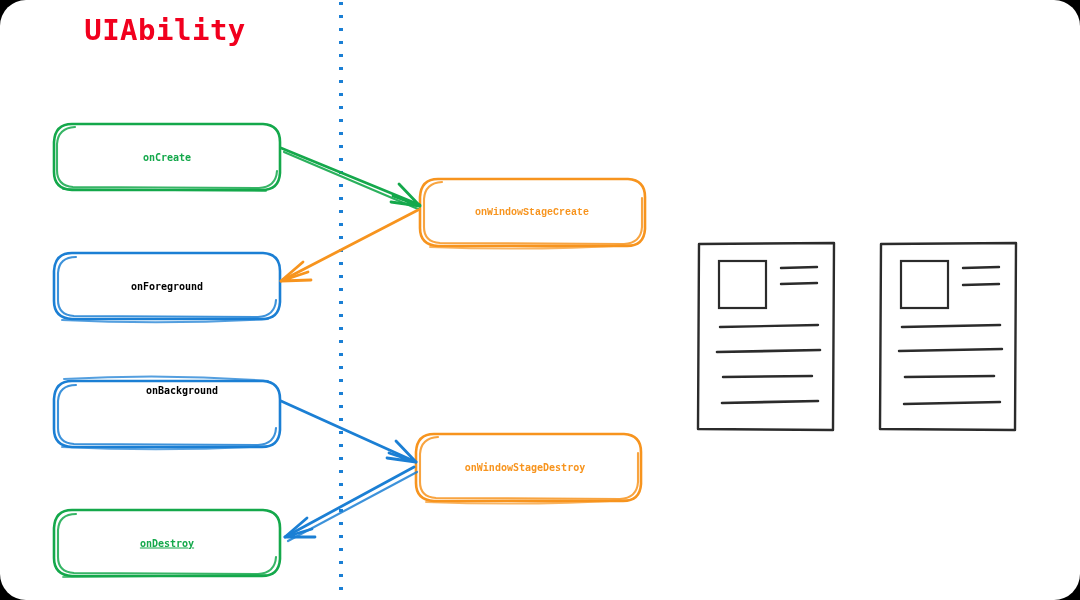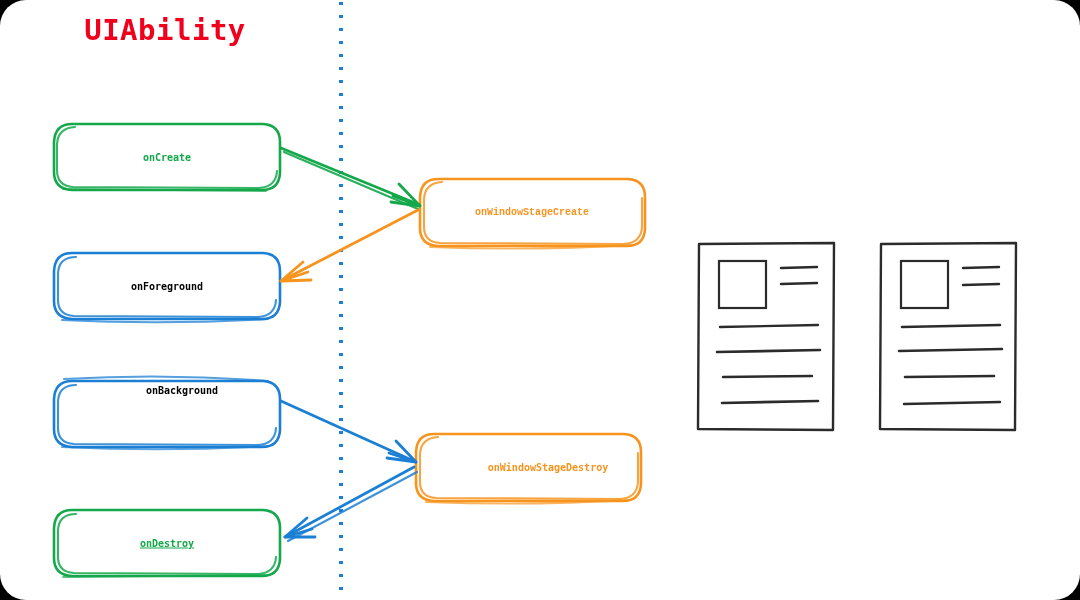--- a/index.html
+++ b/index.html
@@ -160,15 +160,15 @@
   <div class="node-hit" style="left:167px; top:414px; width:226px; height:68px;"></div>
   <div class="node-label lbl-blue" style="left:167px; top:390px;margin-left:15px;">onBackground</div>
 
   <div class="node-hit" style="left:167px; top:543px; width:226px; height:68px;"></div>
   <div class="node-label lbl-green" style="left:167px; top:543px;text-decoration:underline;">onDestroy</div>
 
   <div class="node-hit" style="left:532px; top:212px; width:223px; height:68px;"></div>
   <div class="node-label lbl-orange" style="left:532px; top:212px;font-family:Liberation Mono, monospace;">onWindowStageCreate</div>
 
   <div class="node-hit" style="left:528px; top:467px; width:223px; height:68px;"></div>
-  <div class="node-label lbl-orange" style="left:548px; top:467px;">onWindowStageDestroy</div>
+  <div class="node-label lbl-orange" style="left:525px; top:467px;">onWindowStageDestroy</div>
 
 </div>
 
 </body></html>

